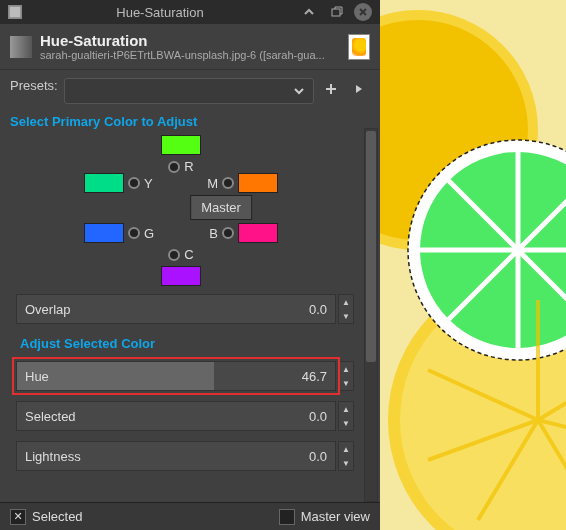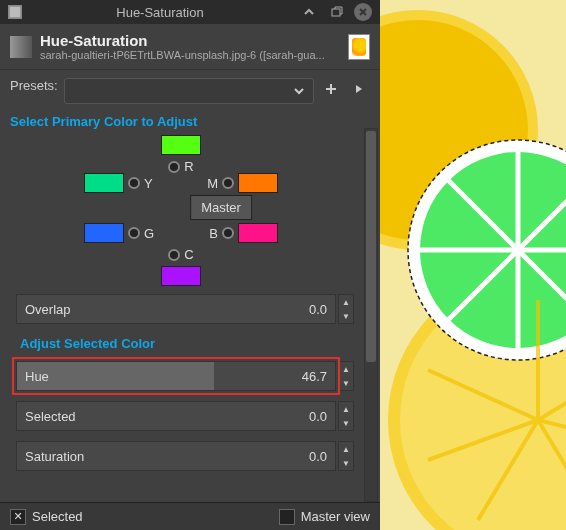--- a/index.html
+++ b/index.html
@@ -426,21 +426,21 @@
       </div>
       <div class="stepper">
               <span class="stepper-btn">▲</span>
               <span class="stepper-btn">▼</span>
             </div>
     </div>
 
     <div class="slider-row">
       <div class="slider-track">
         <div class="slider-fill" style="width:0%"></div>
-        <span class="slider-label">Saturation</span>
+        <span class="slider-label">Lightness</span>
         <span class="slider-value">0.0</span>
       </div>
       <div class="stepper">
               <span class="stepper-btn">▲</span>
               <span class="stepper-btn">▼</span>
             </div>
     </div>
 
     </div>
     </div>

